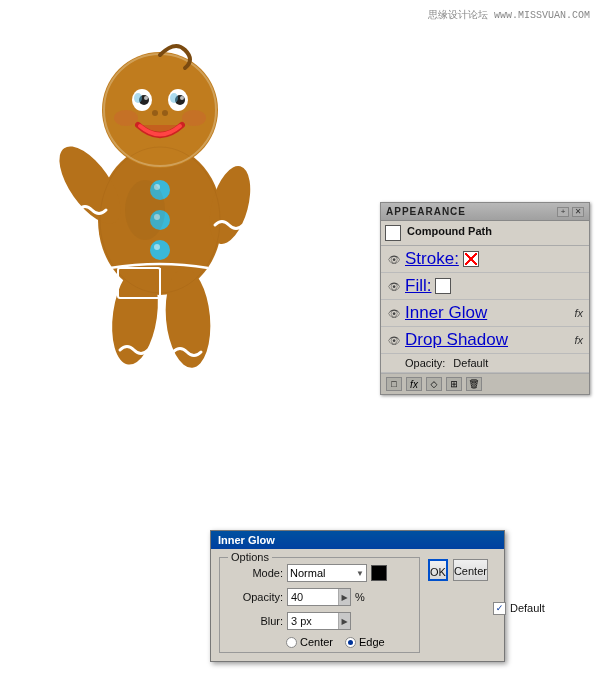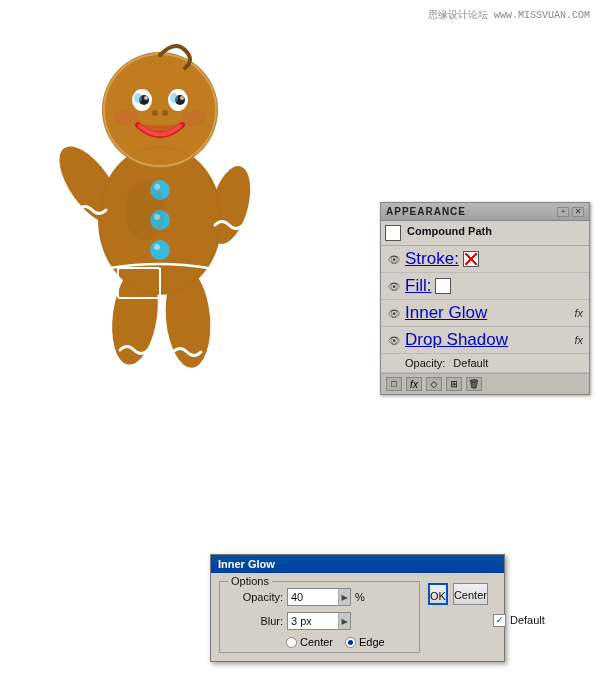--- a/index.html
+++ b/index.html
@@ -478,20 +478,28 @@
 
   <div class="inner-glow-dialog">
     <div class="dialog-titlebar">
       <span class="dialog-title-text">Inner Glow</span>
     </div>
     <div class="dialog-body">
       <div class="dialog-left">
         <div class="options-group">
           <span class="options-legend">Options</span>
 
+          <div class="option-row">
+            <span class="option-label">Mode:</span>
+            <div class="mode-select">
+              <span>Normal</span>
+              <span class="mode-select-arrow">▼</span>
+            </div>
+            <div class="color-box-black"></div>
+          </div>
 
           <div class="option-row">
             <span class="option-label">Opacity:</span>
             <div class="spinner-field">
               <span class="spinner-value">40</span>
               <div class="spinner-arrow">▶</div>
             </div>
             <span class="unit-label">%</span>
           </div>
 

